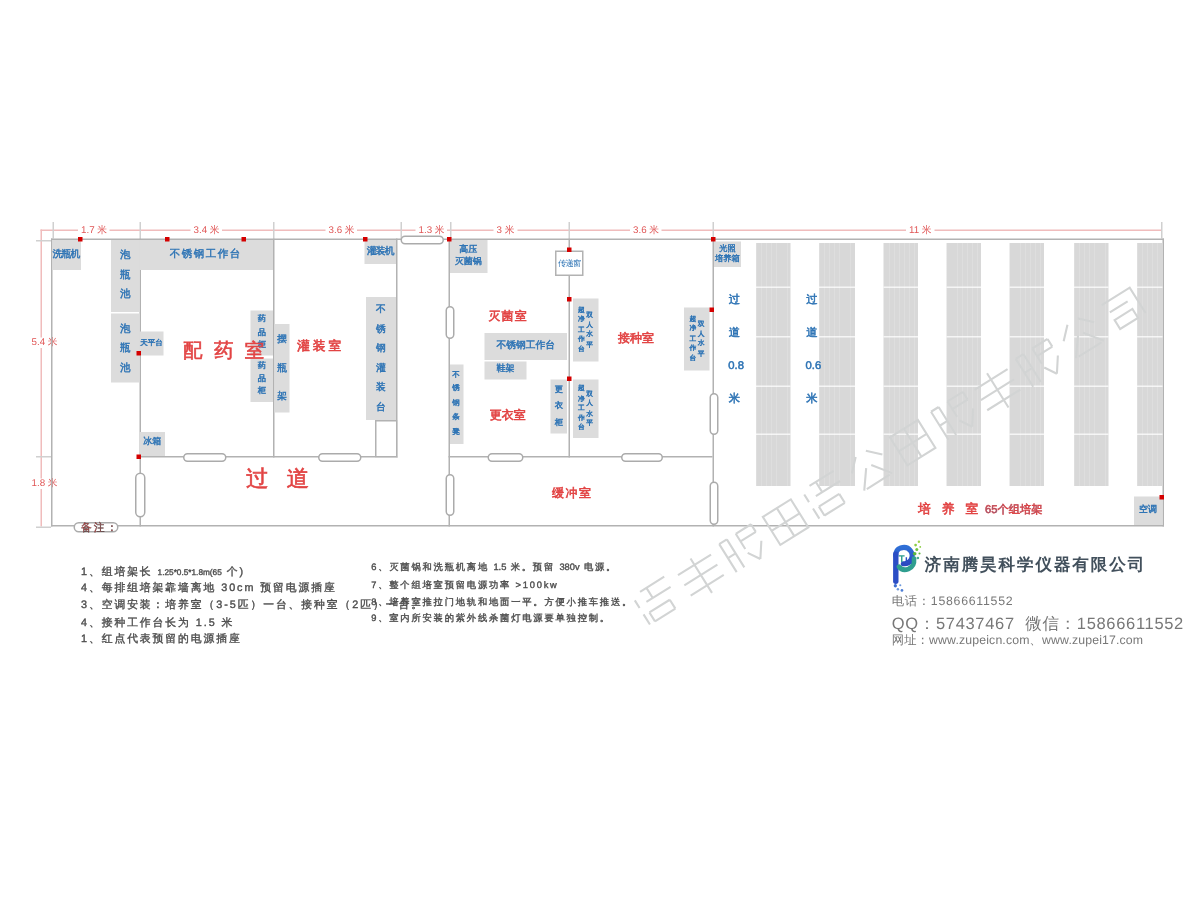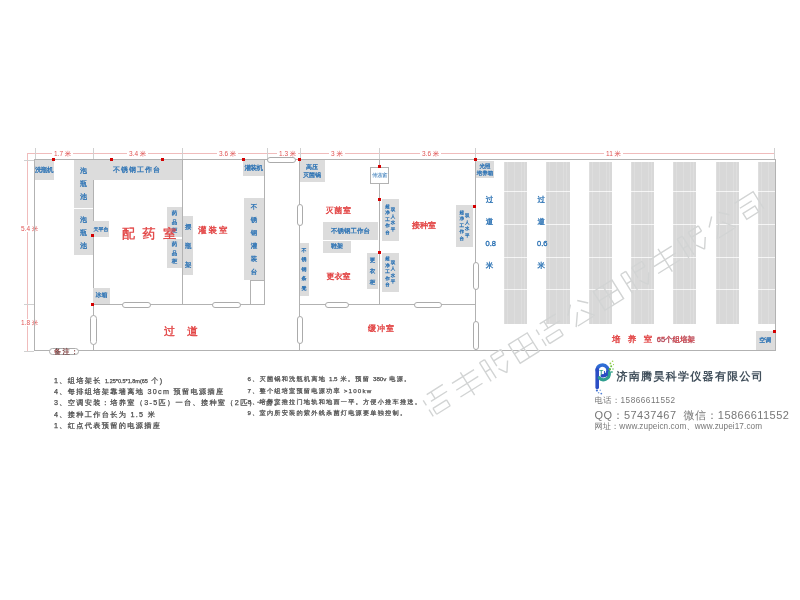--- a/index.html
+++ b/index.html
@@ -208,21 +208,21 @@
       <div class="rdiv" style="top:29px"></div>
       <div class="rdiv" style="top:61.8px"></div>
       <div class="rdiv" style="top:94.4px"></div>
       <div class="rdiv" style="top:127px"></div>
     </div>
 
 <div class="rlab" style="left:122px;top:225px;font-size:13px;letter-spacing:2px">配 药 室</div>
 
 <div class="rlab" style="left:198px;top:225px;font-size:8.5px;letter-spacing:2px">灌装室</div>
 
-<div class="rlab" style="left:164px;top:324px;font-size:11px;letter-spacing:12px">过道</div>
+<div class="rlab" style="left:164px;top:310px;font-size:15px;letter-spacing:12px">过道</div>
 
 <div class="rlab" style="left:325.5px;top:205px;font-size:8px;letter-spacing:0.8px">灭菌室</div>
 
 <div class="rlab" style="left:326.5px;top:271px;font-size:8px">更衣室</div>
 
 <div class="rlab" style="left:412px;top:219.5px;font-size:8px">接种室</div>
 
 <div class="rlab" style="left:368px;top:322.5px;font-size:8px;letter-spacing:1px">缓冲室</div>
 
 <div class="rlab" style="left:612px;top:333.5px;font-size:8.5px;letter-spacing:2.5px">培 养 室<span style="color:#2e74b5;font-size:7.5px;letter-spacing:0;margin-left:2px">65个组培架</span></div>

